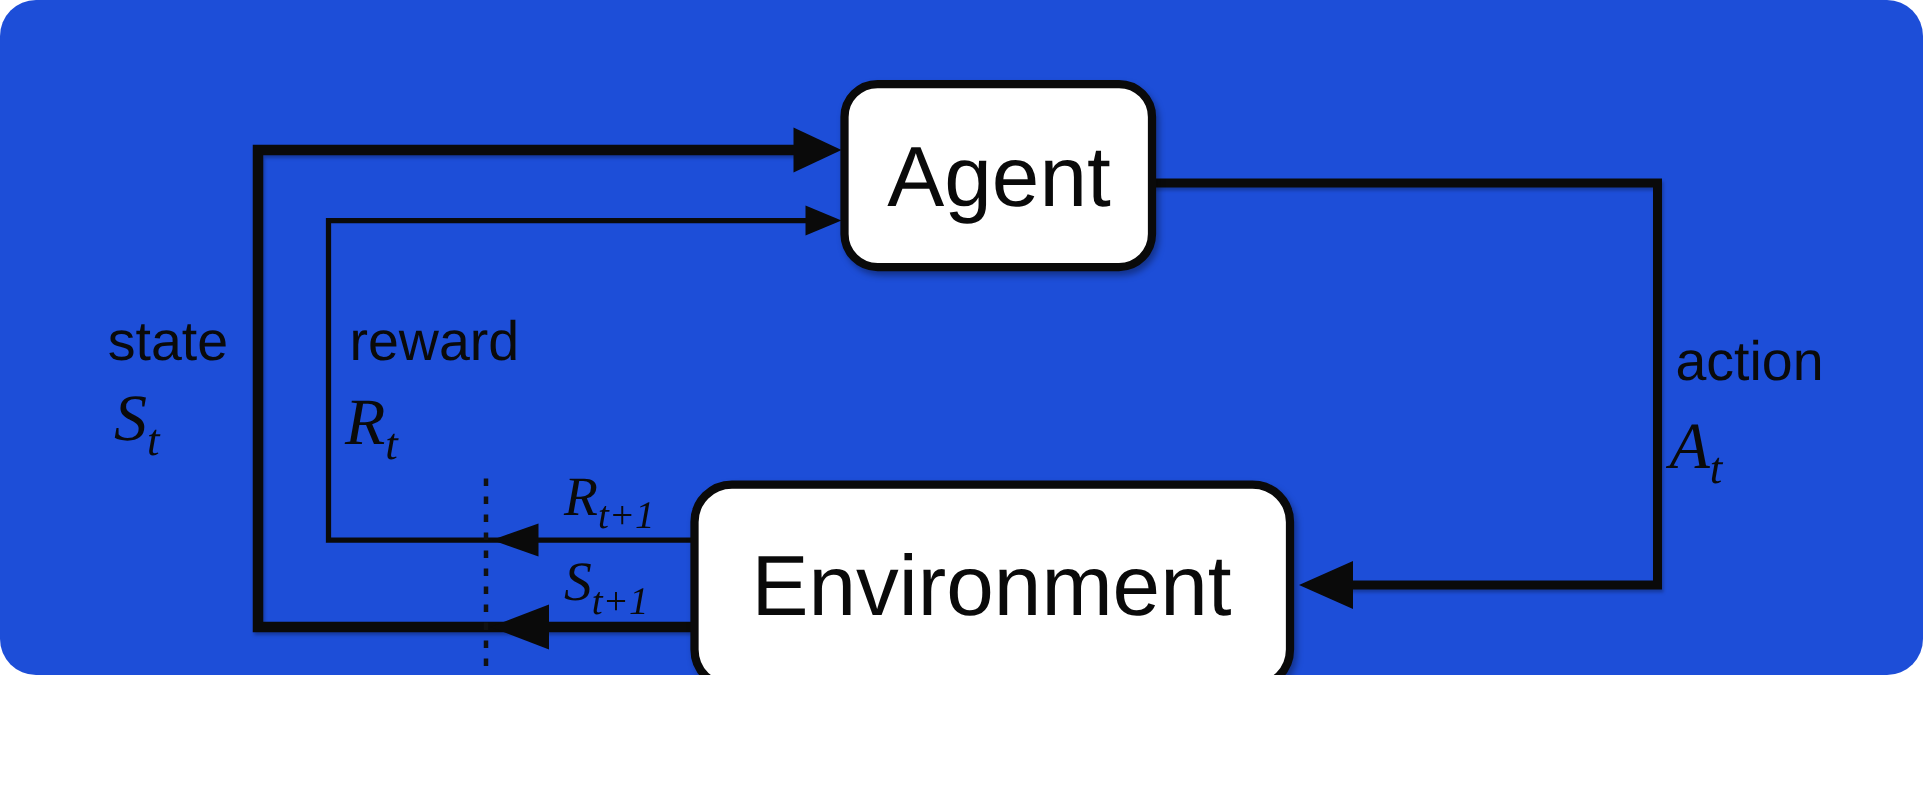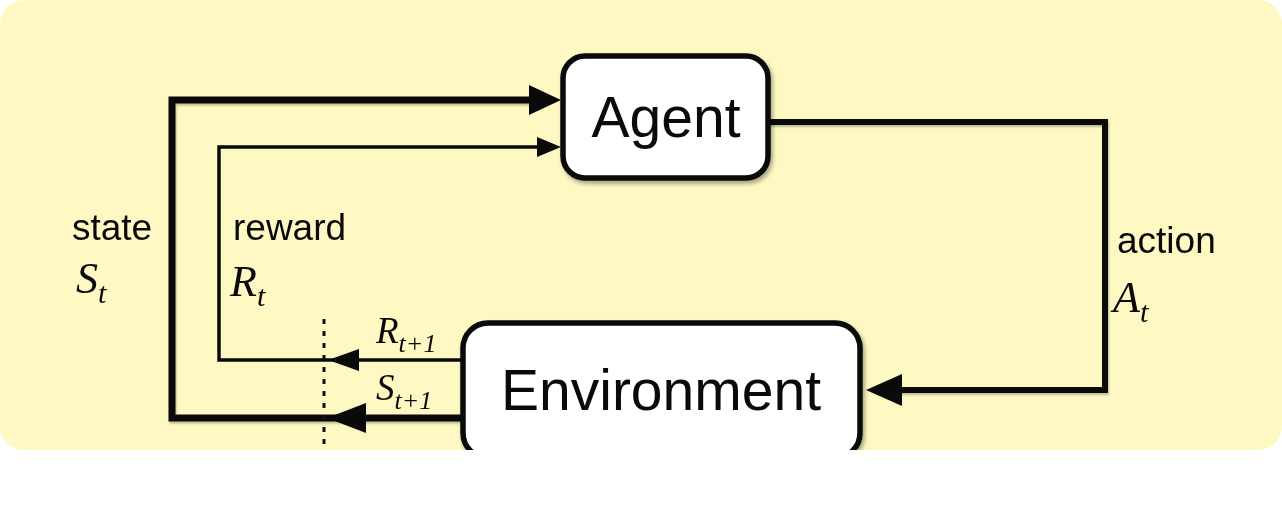--- a/index.html
+++ b/index.html
@@ -4,21 +4,21 @@
 <style>
   html, body {
     margin: 0;
     padding: 0;
     background: #ffffff;
   }
   .stage {
     position: relative;
     width: 1282px;
     height: 450px;
-    background: #fef9c3;
+    background: #1d4ed8;
     overflow: hidden;
     border-radius: 24px;
   }
   svg { display: block; }
   .node-box {
     fill: #ffffff;
     stroke: #0a0a0a;
     stroke-width: 5.5;
     filter: drop-shadow(2px 3px 2px rgba(0,0,0,0.35));
   }

